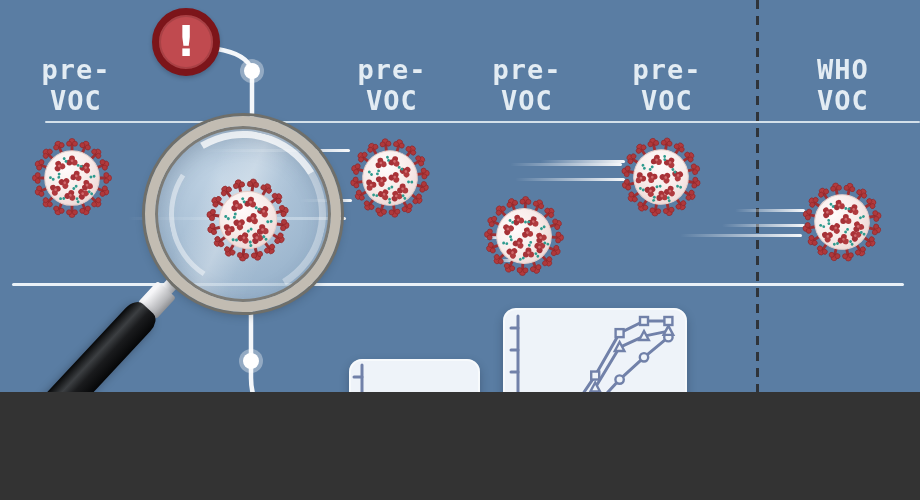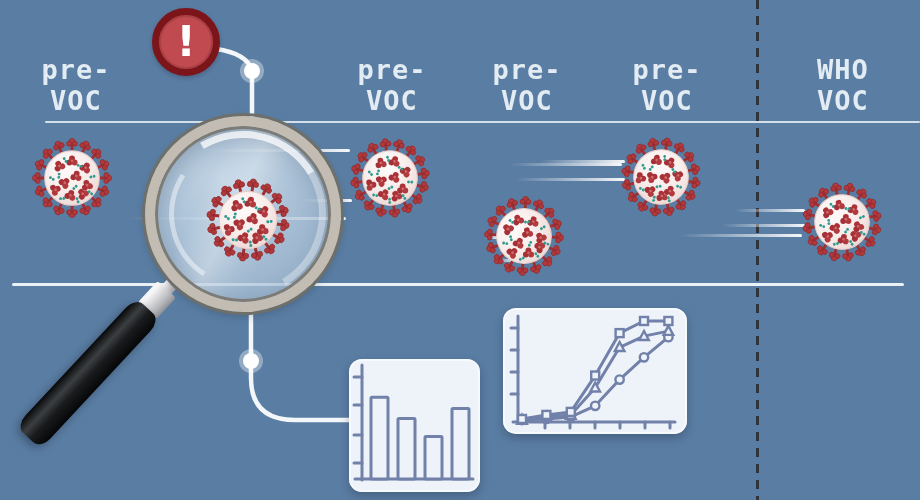--- a/index.html
+++ b/index.html
@@ -1,17 +1,17 @@
 <!DOCTYPE html>
 <html><head>
 <meta charset="utf-8">
 <style>
   html,body{margin:0;padding:0;background:#333;}
   .stage{
-    position:relative; width:920px; height:500px; overflow:hidden;
+    position:relative; width:920px; height:392px; overflow:hidden;
     background:var(--background,#5a7da3);
     font-family:"DejaVu Sans",sans-serif;
   }
   
   .hline{position:absolute; background:var(--grid_line,#e9f1f7); border-radius:2px;}
   .hline.top{left:45px; right:0; top:121px; height:2px; opacity:.85;}
   .hline.bottom{left:12px; right:16px; top:283px; height:3px;}
   .vdash{
     position:absolute; left:756px; top:0; width:3px; height:500px;
     background:repeating-linear-gradient(180deg,

